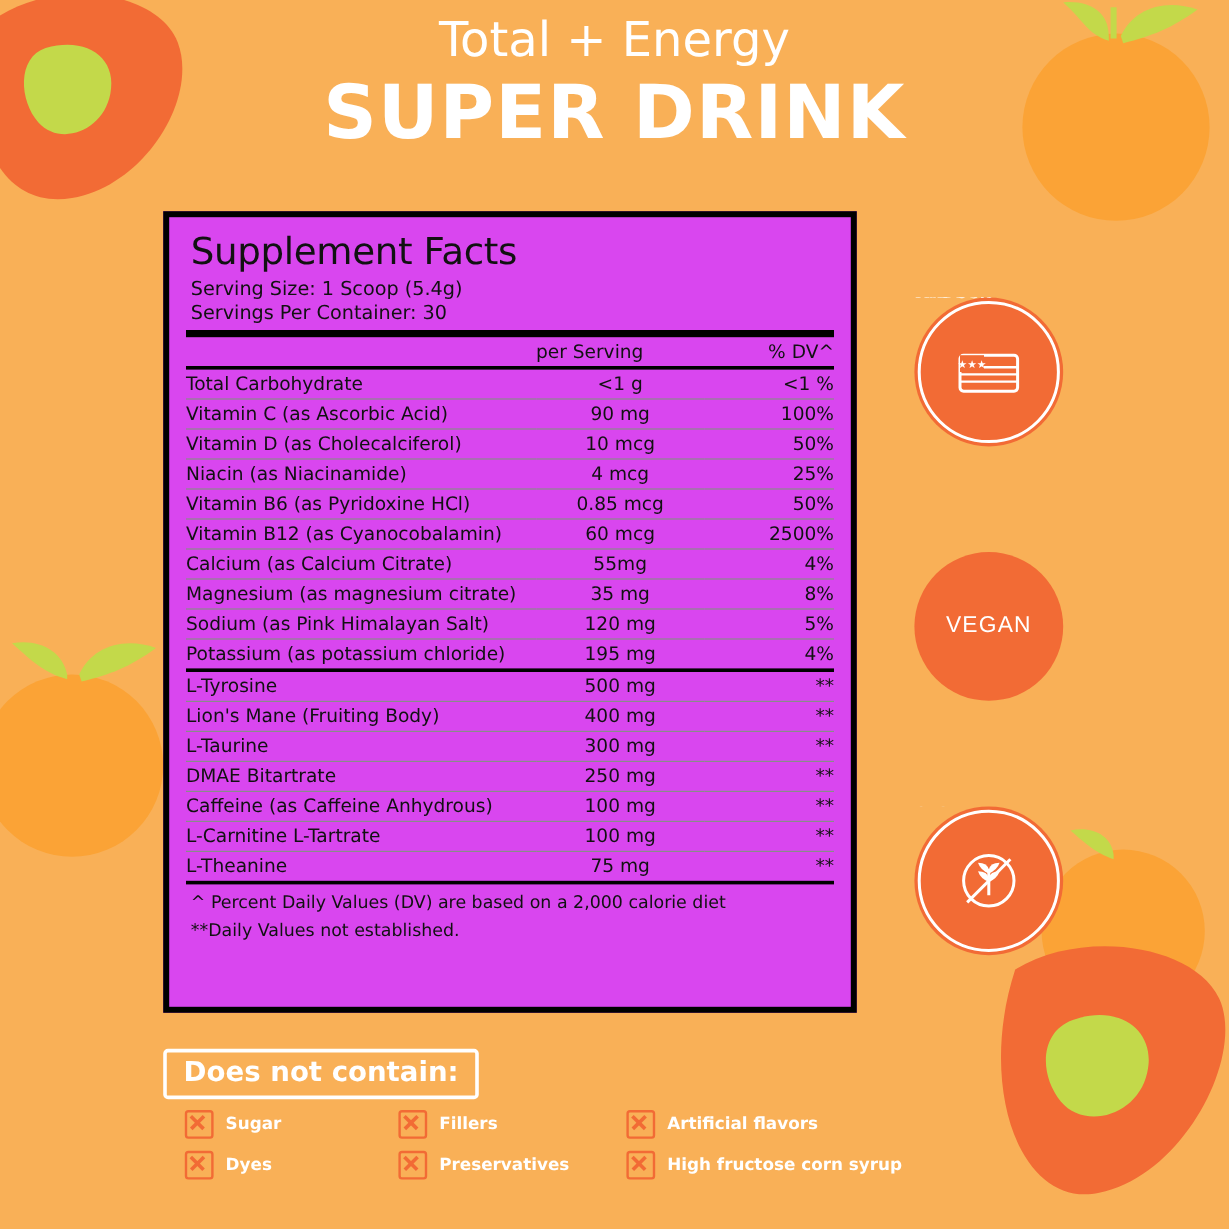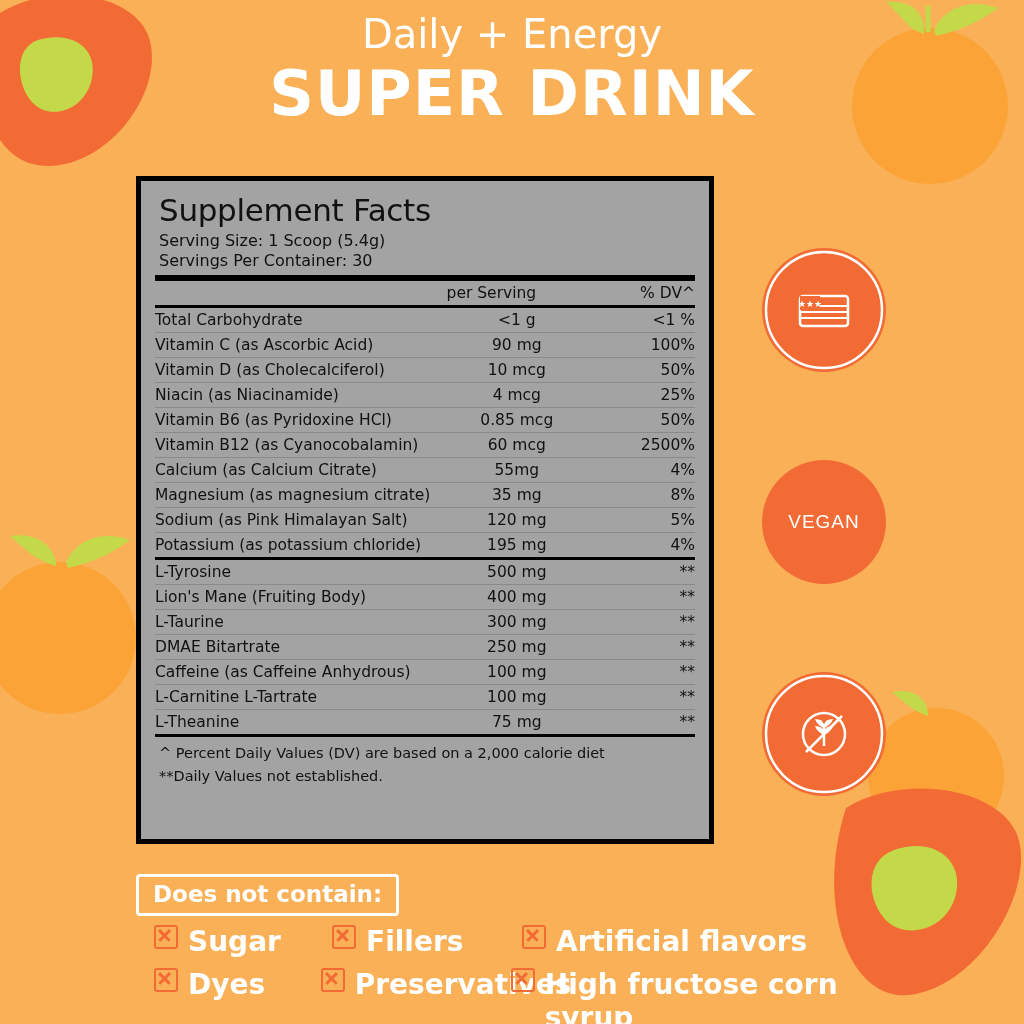--- a/index.html
+++ b/index.html
@@ -44,21 +44,21 @@
     margin-top: 2px;
   }
 
   
   .panel {
     position: absolute;
     left: 136px;
     top: 176px;
     width: 578px;
     height: 668px;
-    background: #a3a3a3;
+    background: #d946ef;
     border: 5px solid #000000;
     box-sizing: border-box;
     padding: 8px 14px 6px 14px;
     z-index: 4;
   }
   .panel-title {
     font-size: 31px;
     color: #111;
     font-family: "DejaVu Sans", sans-serif;
     letter-spacing: -0.3px;
@@ -142,23 +142,23 @@
   .dnc-grid {
     position: absolute;
     left: 136px;
     top: 925px;
     width: 770px;
     z-index: 5;
   }
   .dnc-row { display: flex; margin-bottom: 10px; }
   .dnc-item {
     display: flex;
-    align-items: flex-start;
+    align-items: center;
     color: #ffffff;
-    font-size: 28px;
+    font-size: 14px;
     font-weight: bold;
     padding-left: 18px;
   }
   .dnc-item .x {
     display: inline-block;
     width: 20px;
     height: 20px;
     border: 2.5px solid #f26b35;
     border-radius: 3px;
     margin-right: 10px;
@@ -200,21 +200,21 @@
 </svg>
 
 <svg class="deco" style="left:808px; top:690px;" width="236" height="330" viewBox="0 0 236 330">
   <circle cx="128" cy="86" r="68" fill="#fba336"></circle>
   <path d="M120 22 C 118 6, 102 -2, 84 2 C 98 14, 104 20, 120 26 Z" fill="#c3d94a"></path>
   <path d="M38 118 C 92 84, 186 96, 208 142 C 230 190, 178 290, 108 304 C 42 318, 6 216, 38 118 Z" fill="#f26b35"></path>
   <path d="M86 160 C 126 146, 156 170, 148 204 C 140 240, 96 252, 76 228 C 58 206, 58 170, 86 160 Z" fill="#c3d94a"></path>
 </svg>
 
 <div class="header">
-  <div class="header-sub">Daily + Energy</div>
+  <div class="header-sub">Total + Energy</div>
   <div class="header-main">SUPER DRINK</div>
 </div>
 
 <div class="panel">
   <div class="panel-title">Supplement Facts</div>
   <div class="serving-line">Serving Size: 1 Scoop (5.4g)</div>
   <div class="serving-line">Servings Per Container: 30</div>
   <div class="rule-thick"></div>
 
   <table class="facts">

